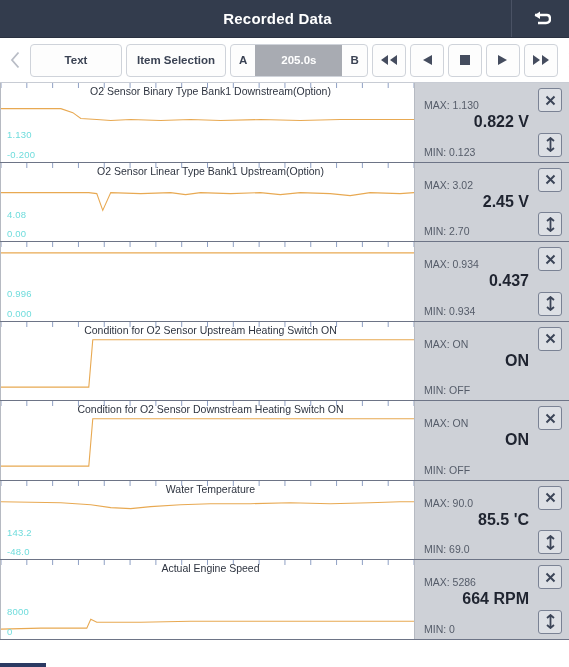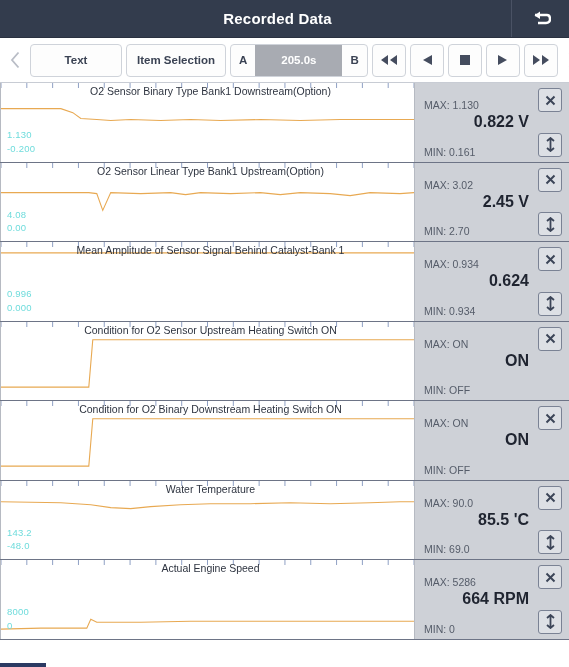--- a/index.html
+++ b/index.html
@@ -102,21 +102,21 @@
     font-size: 10.5px; color: #2e3440;
     pointer-events: none;
     padding-left: 30px; padding-right: 20px;
   }
   .ax {
     position: absolute; left: 6px;
     font-size: 9.5px; color: #6fdcdc;
     letter-spacing: .2px;
   }
   .ax-max { top: 2px; margin-top: 44px; }
-  .ax-min { bottom: 8px; }
+  .ax-min { bottom: 2px; }
 
   .panel {
     position: relative;
     flex: 0 0 155px;
     background: #ced1d7;
     border-left: 1px solid #b6bac2;
   }
   .p-max {
     position: absolute; top: 16px; left: 9px;
     font-size: 10.5px; color: #555c69;
@@ -249,21 +249,21 @@
             <line x1="93.75%" y1="0" x2="93.75%" y2="5" stroke="#8fa0c4" stroke-width="1"></line>
             <line x1="100%" y1="0" x2="100%" y2="5" stroke="#8fa0c4" stroke-width="1"></line>
           </svg>
           <div class="g-title">O2 Sensor Binary Type Bank1 Downstream(Option)</div>
           <div class="ax ax-max">1.130</div>
           <div class="ax ax-min">-0.200</div>
         </div>
         <div class="panel">
           <div class="p-max">MAX: 1.130</div>
           <div class="p-val">0.822 V</div>
-          <div class="p-min">MIN: 0.161</div>
+          <div class="p-min">MIN: 0.123</div>
           <div class="p-close">
             <svg width="13" height="13" viewBox="0 0 13 13">
               <path d="M2.5 2.5 L10.5 10.5 M10.5 2.5 L2.5 10.5" stroke="#3c4558" stroke-width="2" fill="none"></path>
             </svg>
           </div>
           <div class="p-expand">
             <svg width="13" height="15" viewBox="0 0 13 15">
               <path d="M6.5 1 L6.5 14 M3 4 L6.5 1 L10 4 M3 11 L6.5 14 L10 11" stroke="#3c4558" stroke-width="1.8" fill="none"></path>
             </svg>
           </div>
@@ -330,27 +330,26 @@
             <line x1="50%" y1="0" x2="50%" y2="5" stroke="#8fa0c4" stroke-width="1"></line>
             <line x1="56.25%" y1="0" x2="56.25%" y2="5" stroke="#8fa0c4" stroke-width="1"></line>
             <line x1="62.5%" y1="0" x2="62.5%" y2="5" stroke="#8fa0c4" stroke-width="1"></line>
             <line x1="68.75%" y1="0" x2="68.75%" y2="5" stroke="#8fa0c4" stroke-width="1"></line>
             <line x1="75%" y1="0" x2="75%" y2="5" stroke="#8fa0c4" stroke-width="1"></line>
             <line x1="81.25%" y1="0" x2="81.25%" y2="5" stroke="#8fa0c4" stroke-width="1"></line>
             <line x1="87.5%" y1="0" x2="87.5%" y2="5" stroke="#8fa0c4" stroke-width="1"></line>
             <line x1="93.75%" y1="0" x2="93.75%" y2="5" stroke="#8fa0c4" stroke-width="1"></line>
             <line x1="100%" y1="0" x2="100%" y2="5" stroke="#8fa0c4" stroke-width="1"></line>
           </svg>
-          <div class="g-title">Mean Amplitude of Sensor Signal Behind Catalyst-Bank 1</div>
           <div class="ax ax-max">0.996</div>
           <div class="ax ax-min">0.000</div>
         </div>
         <div class="panel">
           <div class="p-max">MAX: 0.934</div>
-          <div class="p-val">0.624</div>
+          <div class="p-val">0.437</div>
           <div class="p-min">MIN: 0.934</div>
           <div class="p-close">
             <svg width="13" height="13" viewBox="0 0 13 13">
               <path d="M2.5 2.5 L10.5 10.5 M10.5 2.5 L2.5 10.5" stroke="#3c4558" stroke-width="2" fill="none"></path>
             </svg>
           </div>
           <div class="p-expand">
             <svg width="13" height="15" viewBox="0 0 13 15">
               <path d="M6.5 1 L6.5 14 M3 4 L6.5 1 L10 4 M3 11 L6.5 14 L10 11" stroke="#3c4558" stroke-width="1.8" fill="none"></path>
             </svg>
@@ -411,21 +410,21 @@
             <line x1="50%" y1="0" x2="50%" y2="5" stroke="#8fa0c4" stroke-width="1"></line>
             <line x1="56.25%" y1="0" x2="56.25%" y2="5" stroke="#8fa0c4" stroke-width="1"></line>
             <line x1="62.5%" y1="0" x2="62.5%" y2="5" stroke="#8fa0c4" stroke-width="1"></line>
             <line x1="68.75%" y1="0" x2="68.75%" y2="5" stroke="#8fa0c4" stroke-width="1"></line>
             <line x1="75%" y1="0" x2="75%" y2="5" stroke="#8fa0c4" stroke-width="1"></line>
             <line x1="81.25%" y1="0" x2="81.25%" y2="5" stroke="#8fa0c4" stroke-width="1"></line>
             <line x1="87.5%" y1="0" x2="87.5%" y2="5" stroke="#8fa0c4" stroke-width="1"></line>
             <line x1="93.75%" y1="0" x2="93.75%" y2="5" stroke="#8fa0c4" stroke-width="1"></line>
             <line x1="100%" y1="0" x2="100%" y2="5" stroke="#8fa0c4" stroke-width="1"></line>
           </svg>
-          <div class="g-title">Condition for O2 Binary Downstream Heating Switch ON</div>
+          <div class="g-title">Condition for O2 Sensor Downstream Heating Switch ON</div>
         </div>
         <div class="panel">
           <div class="p-max">MAX: ON</div>
           <div class="p-val">ON</div>
           <div class="p-min">MIN: OFF</div>
           <div class="p-close">
             <svg width="13" height="13" viewBox="0 0 13 13">
               <path d="M2.5 2.5 L10.5 10.5 M10.5 2.5 L2.5 10.5" stroke="#3c4558" stroke-width="2" fill="none"></path>
             </svg>
           </div>

